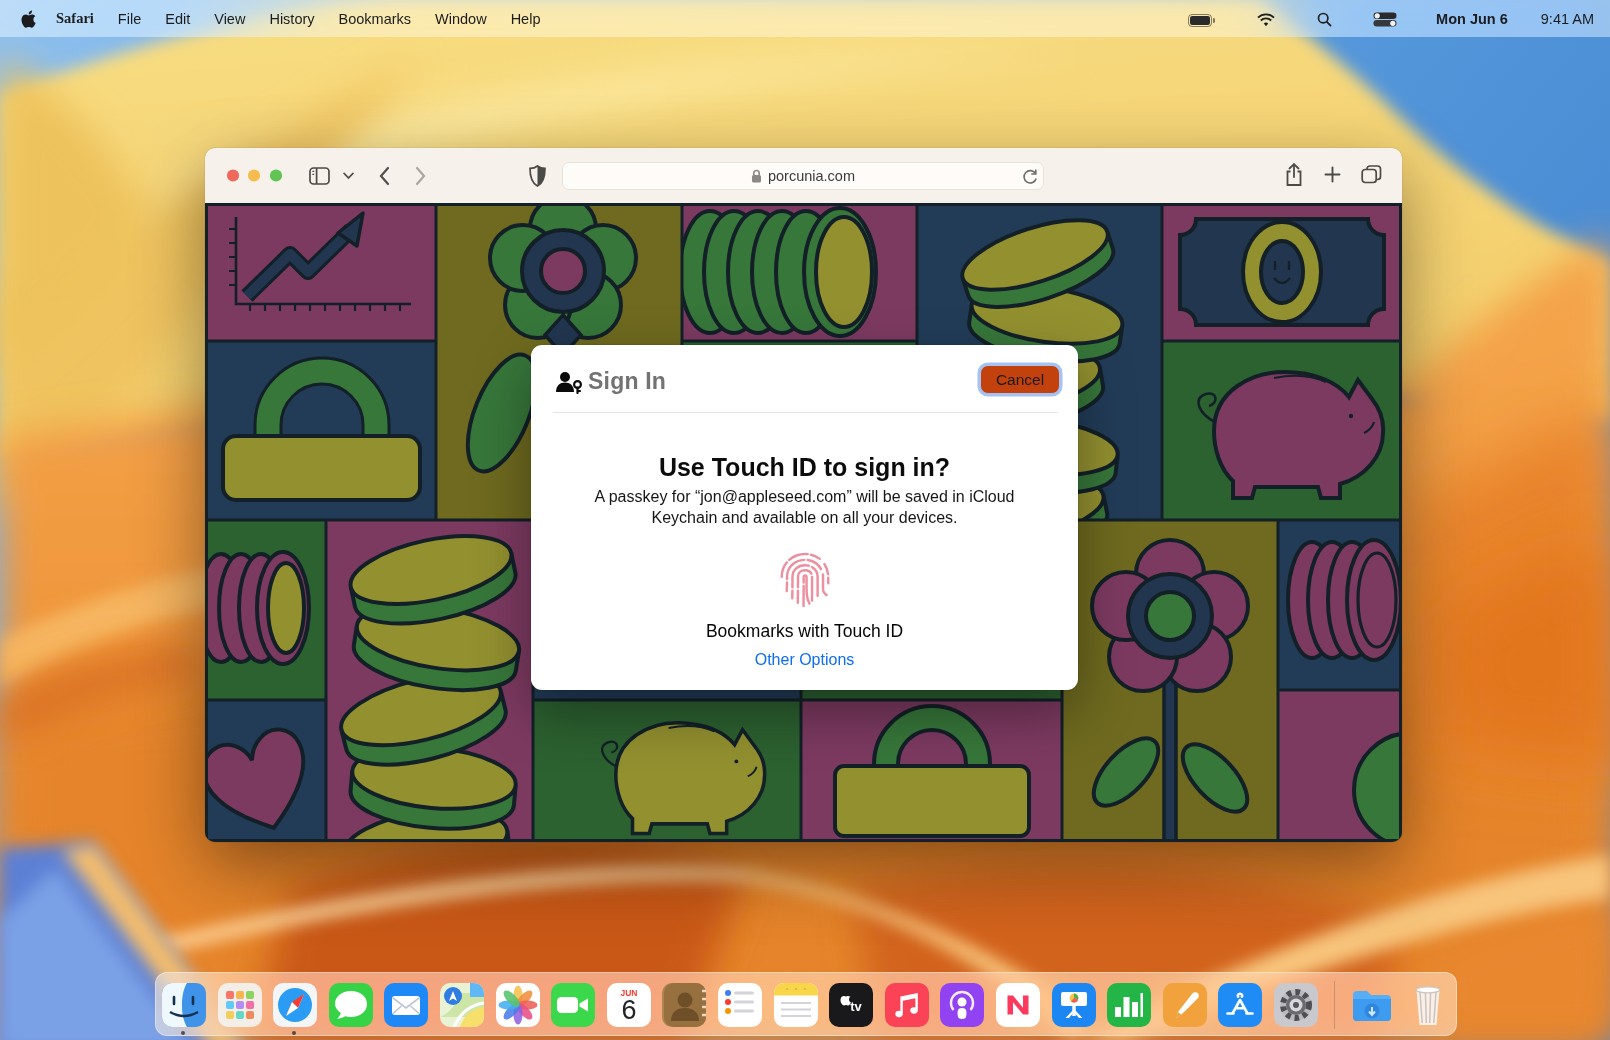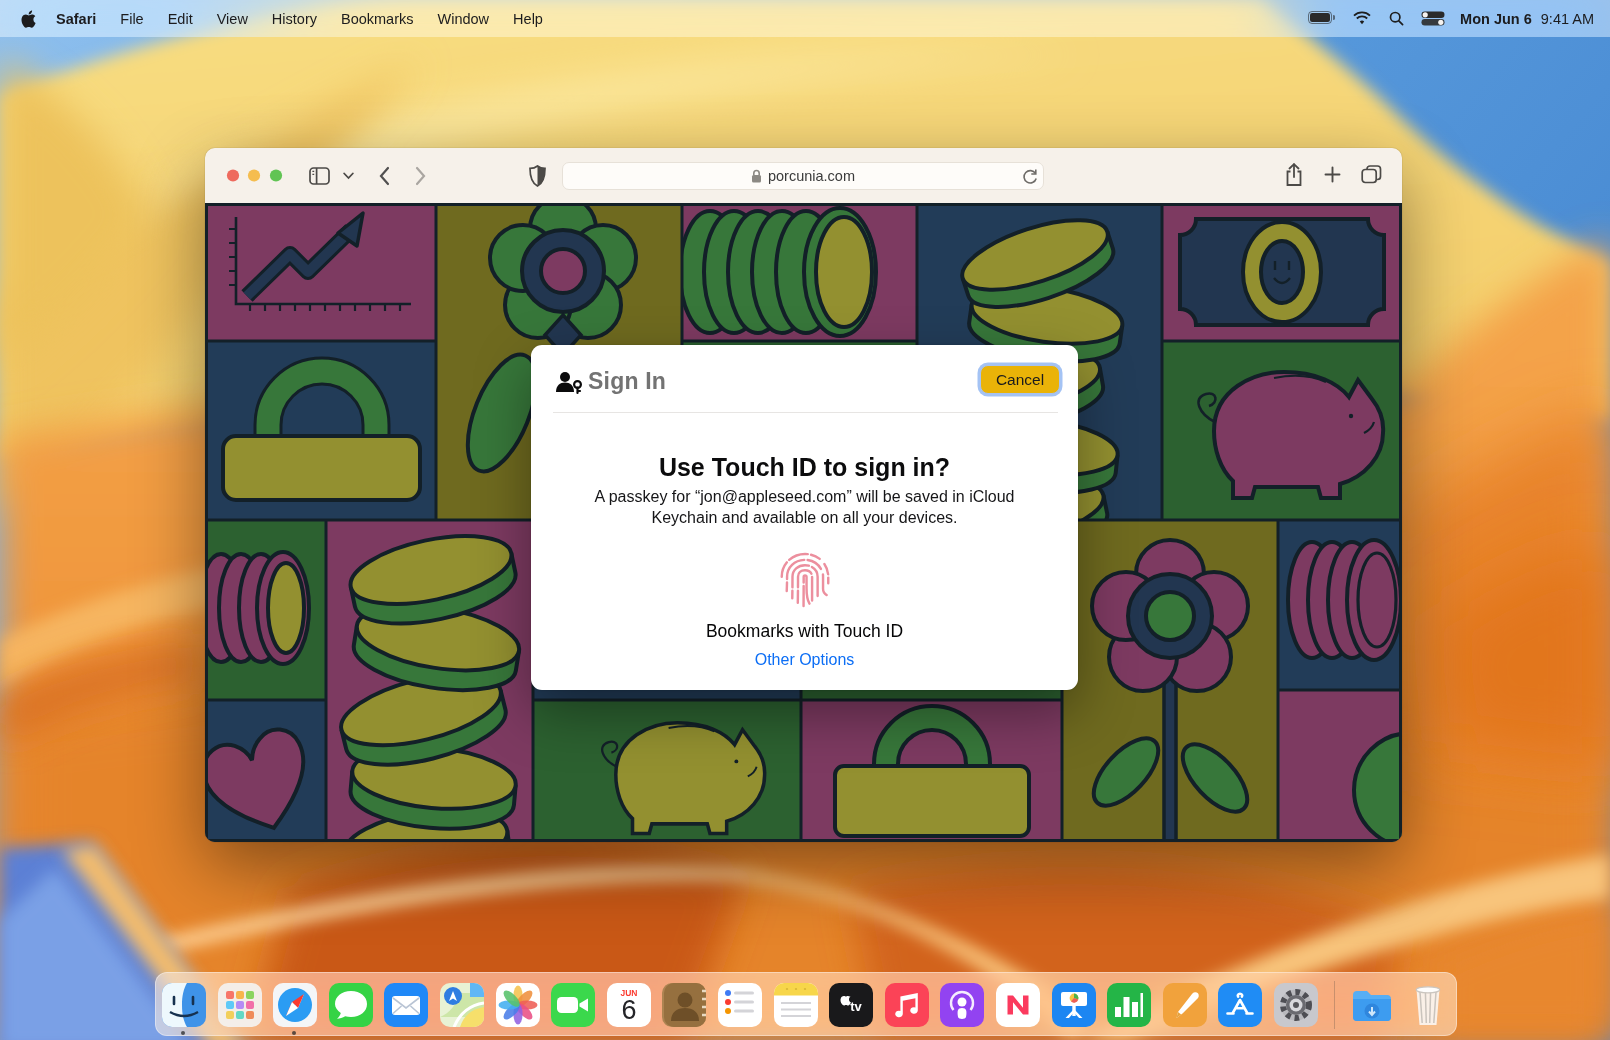--- a/index.html
+++ b/index.html
@@ -7,41 +7,41 @@
   body { font-family:"Liberation Sans", sans-serif; position:relative; }
   #screen { position:absolute; inset:0; width:1610px; height:1040px; overflow:hidden; }
   #wall { position:absolute; left:0; top:0; }
 
   
   #menubar { position:absolute; left:0; top:0; width:1610px; height:37px;
     background:rgba(255,255,255,0.44); backdrop-filter:blur(28px) saturate(1.5);
     display:flex; align-items:center; color:#1c1c1e; font-size:14.5px; }
   #menubar .left { display:flex; align-items:center; }
   #menubar .mi { margin-right:24px; white-space:nowrap; }
-  #menubar .right { margin-left:auto; display:flex; align-items:flex-start; }
+  #menubar .right { margin-left:auto; display:flex; align-items:flex-end;gap:24px; }
 
   
   #window { position:absolute; left:205px; top:148px; width:1197px; height:694px;
     border-radius:10px; overflow:hidden;
     box-shadow:0 25px 70px rgba(0,0,0,0.42), 0 0 1px rgba(0,0,0,0.45); }
   #toolbar { position:absolute; left:0; top:0; width:1197px; height:55px; background:#f6f1ea; }
   #content { position:absolute; left:0; top:55px; width:1197px; height:639px; }
   .tb { position:absolute; }
   #urlfield { position:absolute; left:357px; top:14px; width:482px; height:28px;
     background:#fefcf9; border:1px solid #e7e1d8; border-radius:7px;
     display:flex; align-items:center; justify-content:center;
     font-size:14.5px; color:#3b3b3b; }
 
   
   #dialog { position:absolute; left:531px; top:345px; width:547px; height:345px;
     background:#ffffff; border-radius:11px;
     box-shadow:0 22px 55px rgba(0,0,0,0.38), 0 0 2px rgba(0,0,0,0.18); }
   #dlg-title { position:absolute; left:57px; top:23px; font-size:23px; font-weight:bold; color:#737373; letter-spacing:0.2px;}
   #dlg-cancel { position:absolute; left:449px; top:20px; width:80px; height:29px;
-    background:#eab308; border:1px solid #a7c2f0; border-radius:8px;
+    background:#c2410c; border:1px solid #a7c2f0; border-radius:8px;
     box-shadow:0 0 0 2.5px rgba(154,188,243,0.9);
     font-size:15.5px; color:#1b1b1d; text-align:center; line-height:27px; }
   #dlg-sep { position:absolute; left:22px; top:67px; width:505px; height:1px; background:#e7e5e3; }
   #dlg-h2 { position:absolute; left:0; top:108px; width:547px; text-align:center;
     font-size:25px; font-weight:bold; color:#0c0c0d; }
   #dlg-body { position:absolute; left:0; top:142px; width:547px; text-align:center;
     font-size:16px; line-height:20.5px; color:#161618; }
   #dlg-continue { position:absolute; left:0; top:276px; width:547px; text-align:center;
     font-size:17.5px; color:#060607; }
   #dlg-other { position:absolute; left:0; top:306px; width:547px; text-align:center;
@@ -111,21 +111,21 @@
     <path d="M0,848 L 92,842 L 245,1050 L 0,1050 Z" fill="#5b80d5" filter="url(#b8)"></path>
     <path d="M0,920 L 55,868 L 195,1050 L 0,1050 Z" fill="#7aa0e6" filter="url(#b8)"></path>
     <path d="M62,850 L 95,844 L 248,1050 L 212,1050 Z" fill="#f3bc6d" filter="url(#b8)"></path>
   </svg>
 
   <div id="menubar">
     <div class="left" style="margin-left:21px;">
       <svg class="mi" width="15" height="18" viewBox="0 0 15 18" style="margin-right:20px;">
           <path fill="#1c1c1e" d="M12.4 9.6c0-2.2 1.8-3.2 1.9-3.3-1-1.5-2.6-1.7-3.2-1.7-1.4-.1-2.7.8-3.3.8-.7 0-1.8-.8-2.9-.8C3.4 4.6 2 5.5 1.2 6.8c-1.5 2.7-.4 6.6 1.1 8.8.7 1.1 1.6 2.3 2.7 2.2 1.1 0 1.5-.7 2.8-.7s1.7.7 2.9.7c1.2 0 1.9-1.1 2.7-2.2.8-1.2 1.2-2.4 1.2-2.5-.1-.1-2.2-.9-2.2-3.5zM10.2 3.2c.6-.7 1-1.7.9-2.7-.9 0-1.9.6-2.5 1.3-.6.6-1 1.6-.9 2.6 1 .1 1.9-.5 2.5-1.2z"></path>
         </svg>
-      <span class="mi" style="font-weight:bold;">Safari</span>
+      <span class="mi" style="font-weight:bold;font-family:Liberation Serif, serif;">Safari</span>
       <span class="mi">File</span>
       <span class="mi">Edit</span>
       <span class="mi">View</span>
       <span class="mi">History</span>
       <span class="mi">Bookmarks</span>
       <span class="mi">Window</span>
       <span class="mi">Help</span>
     </div>
     <div class="right" style="margin-right:16px;">
       <svg width="27" height="13" viewBox="0 0 27 13" style="margin-right:18px;">

